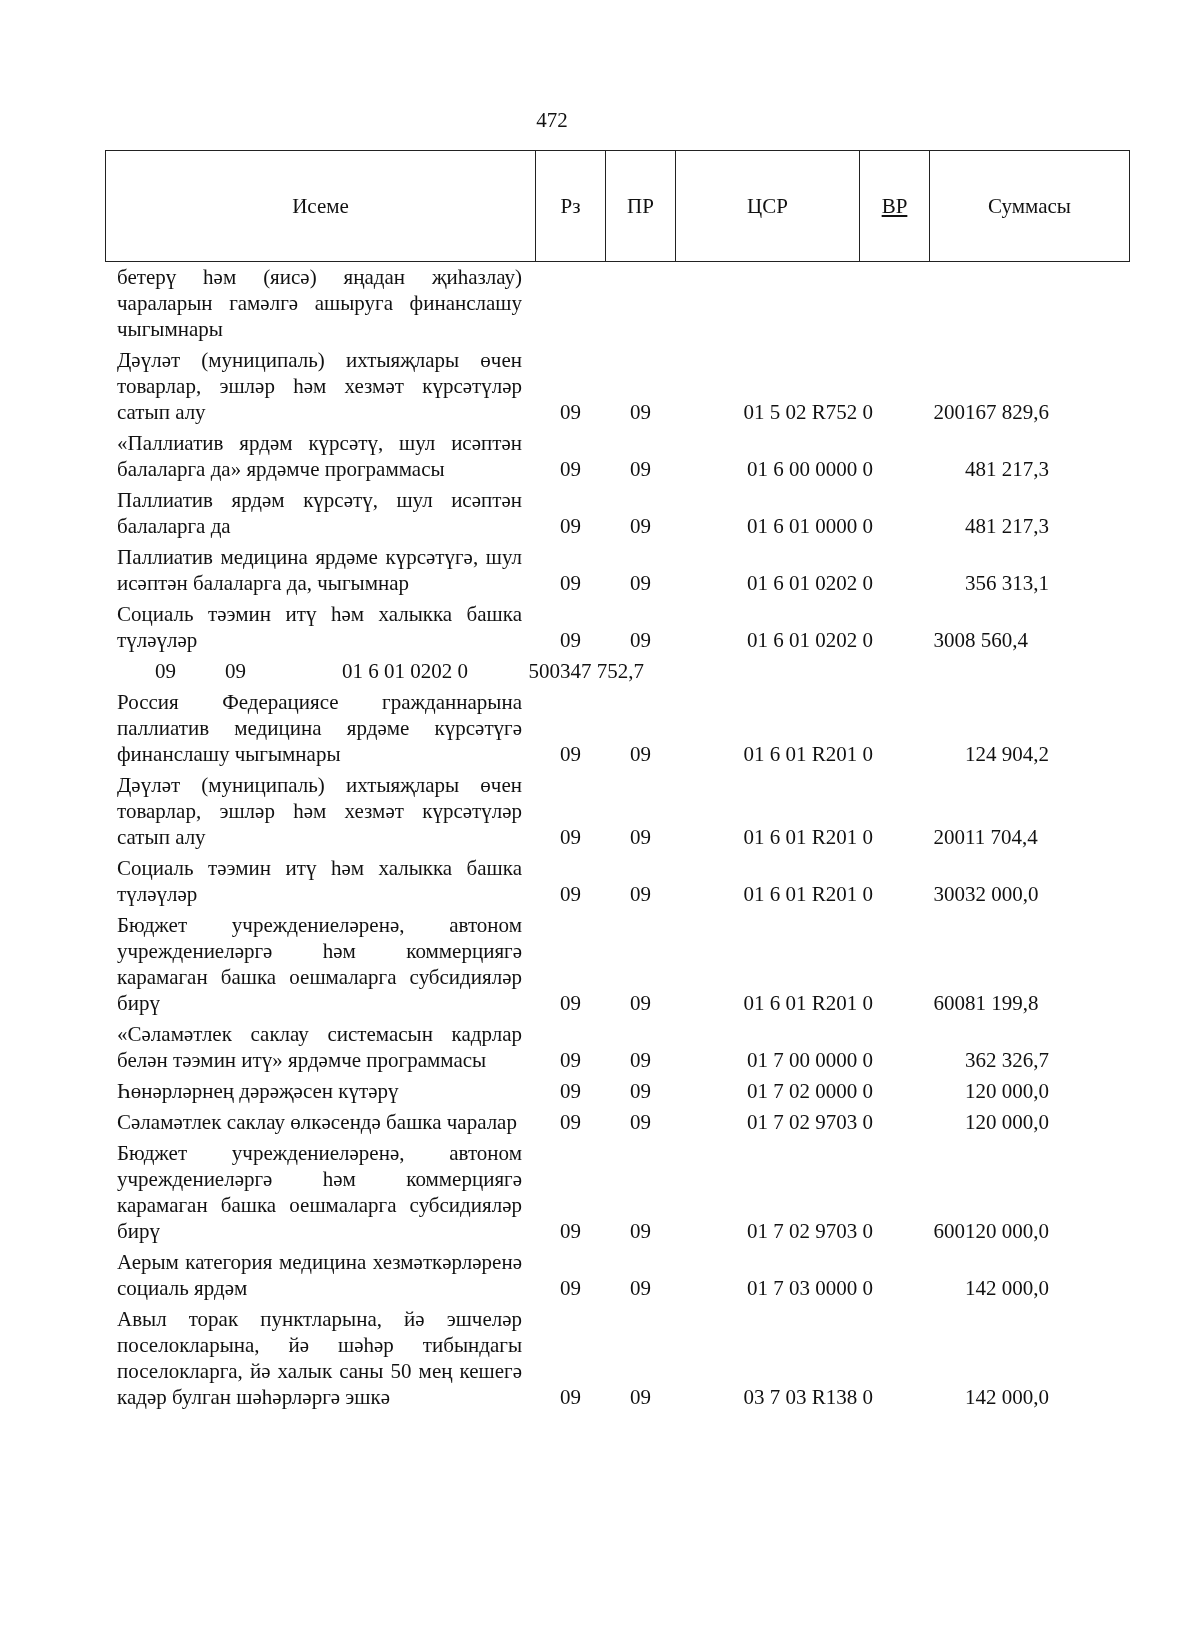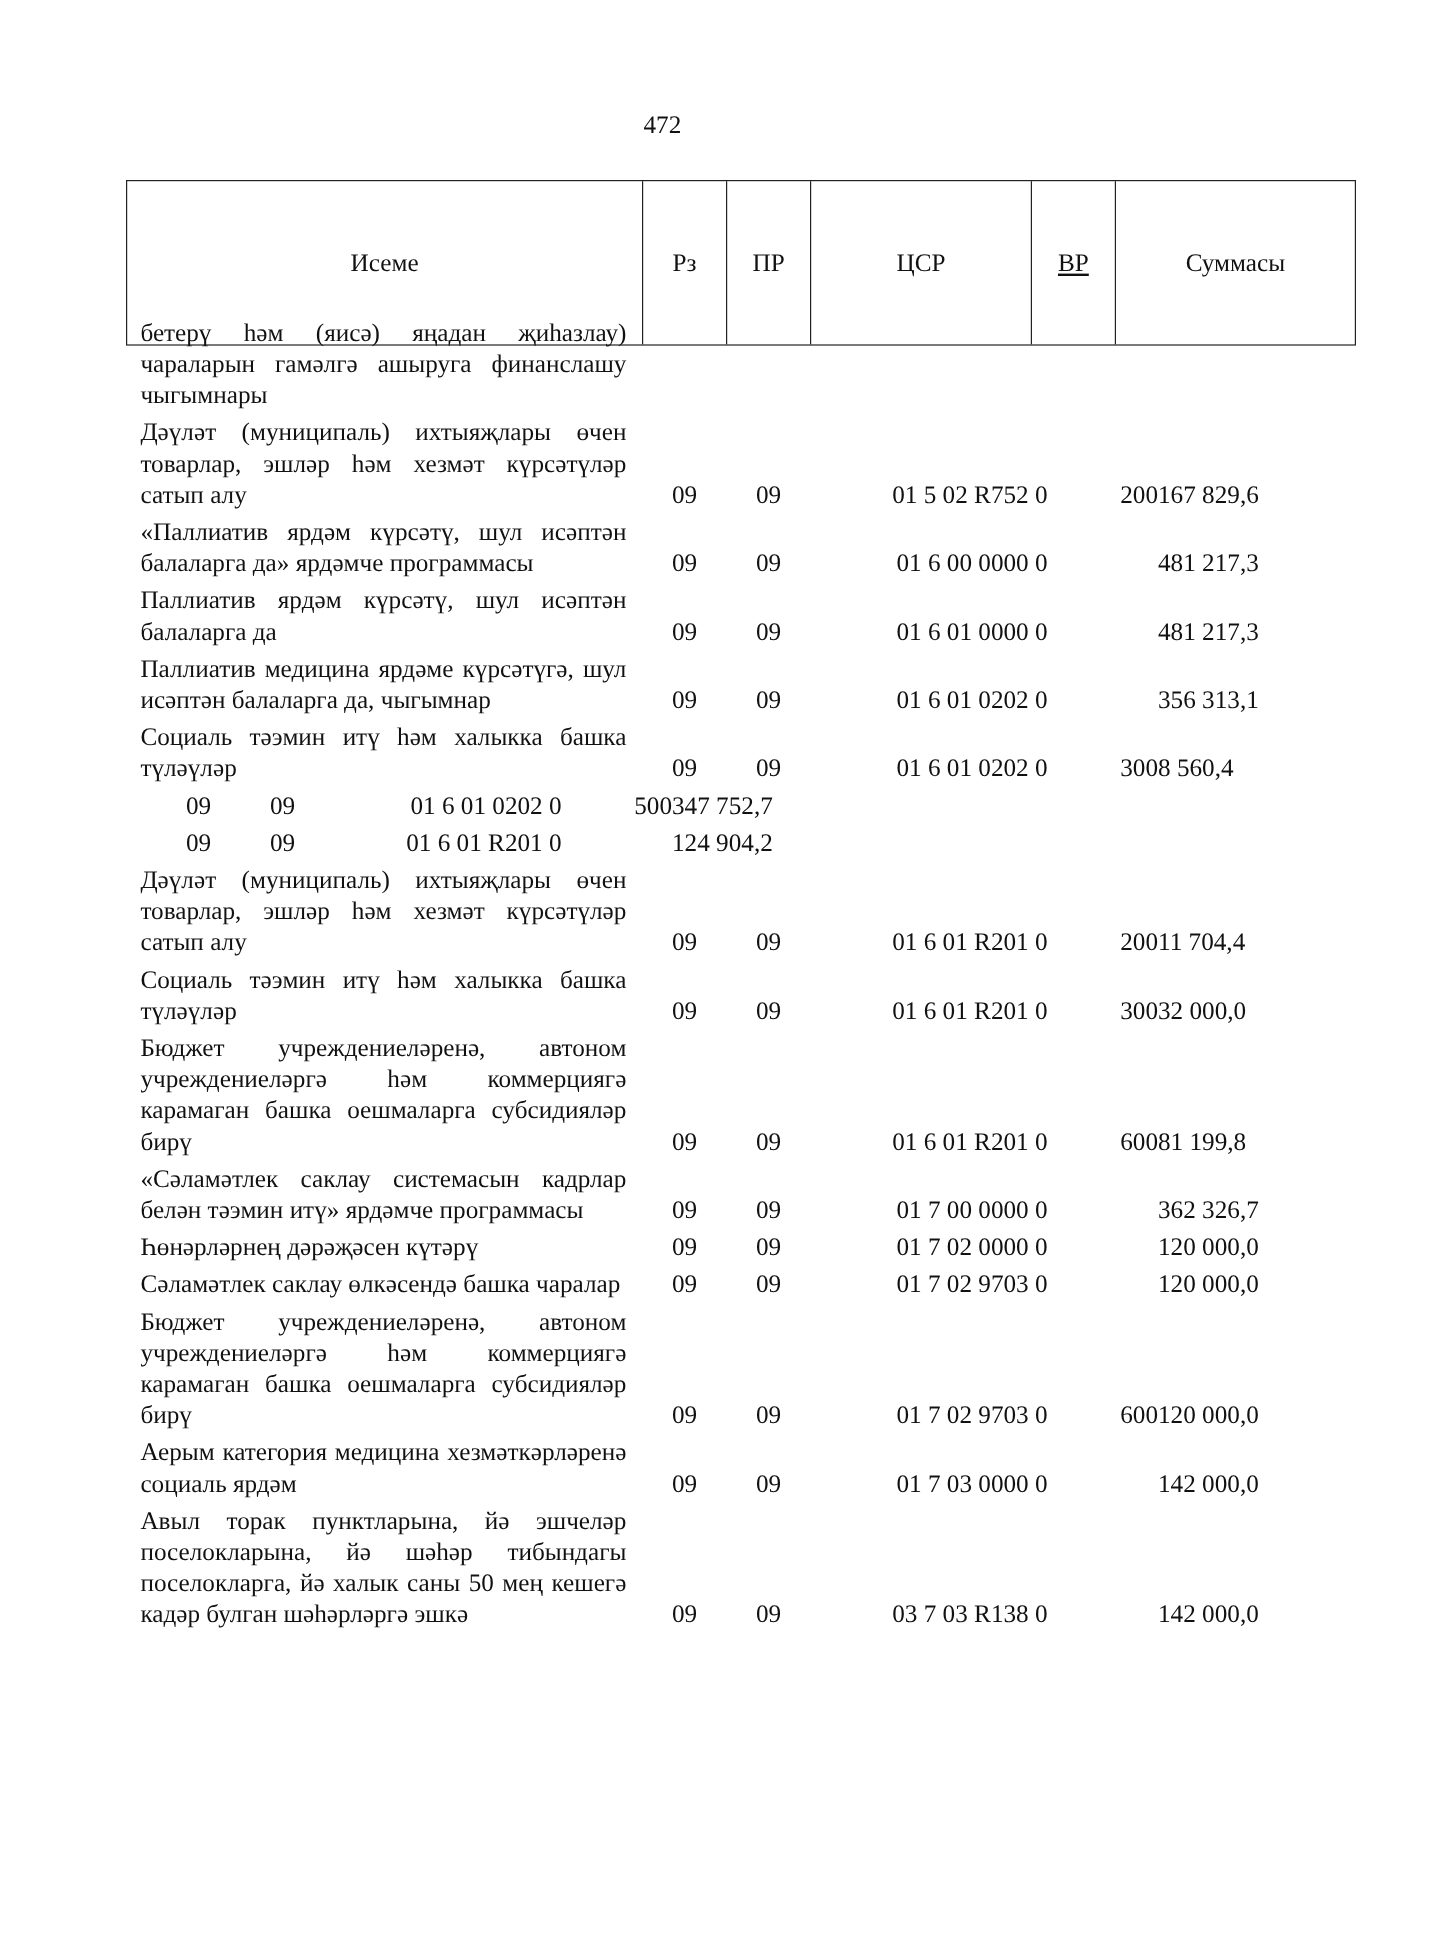--- a/index.html
+++ b/index.html
@@ -1,19 +1,19 @@
 <!DOCTYPE html>
 <html><head>
 <meta charset="utf-8">
 <style>
   html, body { margin: 0; padding: 0; background: #ffffff; }
   body { width: 1200px; height: 1631px; position: relative; overflow: hidden;
          font-family: "Liberation Serif", "DejaVu Serif", serif; color: #111; }
-  .page-number { position: absolute; top: 92px; left: 0; width: 1104px; text-align: center; font-size: 21px; }
-  .header-table { position: absolute; top: 150px; left: 105px; width: 1025px; height: 138px;
+  .page-number { position: absolute; top: 108px; left: 0; width: 1104px; text-align: center; font-size: 21px; }
+  .header-table { position: absolute; top: 150px; left: 105px; width: 1025px; height: 112px;
                   border: 1.5px solid #222; box-sizing: border-box; display: flex; text-align: right; }
   .hcell { border-right: 1.5px solid #222; box-sizing: border-box; display: flex;
            align-items: center; justify-content: center; font-size: 21px; }
   .hcell:last-child { border-right: none; }
   .c-name { width: 430px; } .c-rz { width: 70px; } .c-pr { width: 70px; }
   .c-csr { width: 184px; } .c-vr { width: 70px; text-decoration: underline; } .c-sum { flex: 1; }
   .rows { position: absolute; top: 264px; left: 117px; width: 1010px; }
   .row { display: flex; align-items: flex-end; margin-bottom: 5px; font-size: 21px; line-height: 26px; }
   .row .name { width: 405px; text-align: justify; text-align-last: left; }
   .row .rz { width: 60px; margin-left: 38px; text-align: left; }
@@ -86,20 +86,21 @@
     <div class="sum">8 560,4</div>
   </div>
   <div class="row">
     <div class="rz">09</div>
     <div class="pr">09</div>
     <div class="csr">01 6 01 0202 0</div>
     <div class="vr">500</div>
     <div class="sum">347 752,7</div>
   </div>
   <div class="row">
+    <div class="name">Россия Федерациясе гражданнарына паллиатив медицина ярдәме күрсәтүгә финанслашу чыгымнары</div>
     <div class="rz">09</div>
     <div class="pr">09</div>
     <div class="csr">01 6 01 R201 0</div>
     <div class="vr"></div>
     <div class="sum">124 904,2</div>
   </div>
   <div class="row">
     <div class="name">Дәүләт (муниципаль) ихтыяҗлары өчен товарлар, эшләр һәм хезмәт күрсәтүләр сатып алу</div>
     <div class="rz">09</div>
     <div class="pr">09</div>

